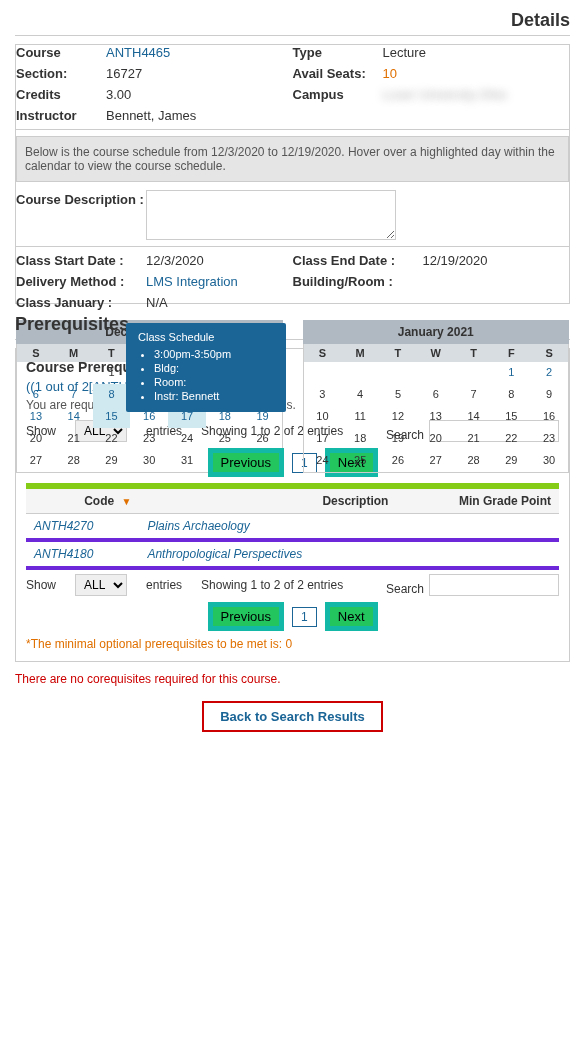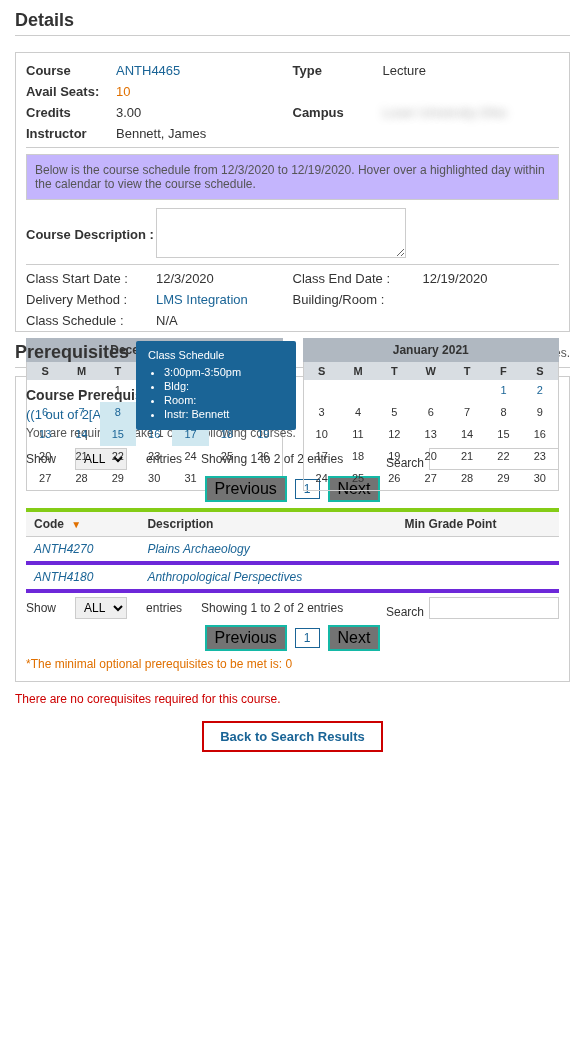--- a/index.html
+++ b/index.html
@@ -1,40 +1,40 @@
 <!DOCTYPE html>
 <html><head>
   <meta charset="utf-8">
   <style>
     * { box-sizing: border-box; margin: 0; padding: 0; }
     body { font-family: Arial, sans-serif; font-size: 13px; color: #333; background: #fff; width: 585px; }
     
     .page { padding: 10px 15px; }
     
-    h2.section-title { font-size: 18px; font-weight: bold; color: #333; margin-bottom: 16px; border-bottom: 1px solid #ccc; padding-bottom: 4px; }
-    
-    .details-box { border: 1px solid #ccc; padding: 10px; }
+    h2.section-title { font-size: 18px; font-weight: bold; color: #333; margin-bottom: 8px; border-bottom: 1px solid #ccc; padding-bottom: 4px; text-align: right; }
+    
+    .details-box { border: 1px solid #ccc; }
     
     .detail-row { display: flex; margin-bottom: 6px; }
     .detail-col { flex: 1; display: flex; }
     .detail-label { font-weight: bold; min-width: 90px; color: #333; }
     .detail-value { color: #333; text-align: right; }
     .detail-value.blue { color: #1a6496; }
     .detail-value.orange { color: #e07000; }
     .detail-value.blurred { color: transparent; text-shadow: 0 0 8px #aaa; user-select: none; }
     
-    .info-box { border: 1px solid #ccc; padding: 8px; margin-bottom: 8px; font-size: 12px; color: #555; background: #c4b5fd; }
-    
-    .field-row { display: flex; align-items: center; margin-bottom: 6px; }
+    .info-box { border: 1px solid #ccc; padding: 8px; margin-bottom: 8px; font-size: 12px; color: #555; background: #e5e5e5; }
+    
+    .field-row { display: flex; align-items: flex-start; margin-bottom: 6px; }
     .field-label { font-weight: bold; min-width: 130px; color: #333; padding-top: 2px; }
     .field-input { border: 1px solid #ccc; width: 250px; height: 50px; }
     
     .meta-row { display: flex; margin-bottom: 6px; }
     .meta-col { flex: 1; display: flex; }
-    .meta-label { font-weight: normal; min-width: 130px; }
+    .meta-label { font-weight: bold; min-width: 130px; }
     .meta-value { color: #333; text-align: center; }
     .meta-value.blue { color: #1a6496; }
     
     .calendar-section { display: flex; gap: 20px; margin-top: 10px; margin-bottom: 10px; }
     
     .calendar { flex: 1; }
     .cal-header { background: #b0b8c1; text-align: center; padding: 5px; font-weight: bold; font-size: 12px; color: #333; }
     .cal-grid { border: 1px solid #ccc; border-top: none; }
     .cal-dow { display: grid; grid-template-columns: repeat(7, 1fr); background: #d8dde2; }
     .cal-dow span { text-align: center; padding: 3px 0; font-size: 11px; font-weight: bold; color: #333; }
@@ -61,25 +61,25 @@
     .prereq-rule { color: #1a6496; font-size: 13px; margin-bottom: 4px; }
     .prereq-desc { font-size: 12px; color: #555; margin-bottom: 8px; }
     
     .table-controls { display: flex; align-items: center; justify-content: space-between; margin-bottom: 6px; }
     .table-controls-left { display: flex; align-items: center; gap: 19px; font-size: 12px; justify-content: space-between; }
     .table-controls-right { display: flex; align-items: flex-end; gap: 5px; font-size: 12px; }
     .show-select { border: 1px solid #ccc; padding: 2px 4px; font-size: 12px; }
     .search-input { border: 1px solid #ccc; padding: 2px 6px; width: 130px; height: 22px; }
     
     .pagination { display: flex; align-items: center; justify-content: center; gap: 8px; margin: 6px 0; font-size: 12px; }
-    .page-btn { border: 2px solid #14b8a6; background: #737373; padding: 2px 8px; cursor: pointer; font-size: 16px; }
+    .page-btn { border: 5px solid #14b8a6; background: #22c55e; padding: 2px 8px; cursor: pointer; font-size: 13px; }
     .page-num { border: 1px solid #1a6496; background: #fff; padding: 2px 8px; color: #1a6496; font-size: 12px; }
     
     table.data-table { width: 100%; border-collapse: collapse; font-size: 12px; margin-bottom: 4px; }
-    table.data-table th { border-top: 4px solid #84cc16; border-bottom: 1px solid #ccc; padding: 5px 8px; text-align: left; background: #f5f5f5; }
+    table.data-table th { border-top: 6px solid #84cc16; border-bottom: 1px solid #ccc; padding: 5px 8px; text-align: right; background: #f5f5f5; }
     table.data-table th.sortable { cursor: pointer; }
     table.data-table td { padding: 5px 8px; border-bottom: 4px solid #6d28d9; font-style: italic; }
     table.data-table td a { color: #1a6496; text-decoration: none; }
     .sort-arrow { color: #e07000; font-size: 10px; margin-left: 4px; }
     .min-grade-col { text-align: right; }
     
     .footer-note { font-size: 12px; color: #e07000; margin-top: 4px; }
     .coreq-note { font-size: 12px; color: #cc0000; }
     
     .back-btn-row { display: flex; justify-content: center; margin-top: 15px; margin-bottom: 12px; }
@@ -102,20 +102,24 @@
         <span class="detail-value blue">ANTH4465</span>
       </div>
       <div class="detail-col">
         <span class="detail-label">Type</span>
         <span class="detail-value">Lecture</span>
       </div>
     </div>
 
     <div class="detail-row">
       <div class="detail-col">
+        <span class="detail-label">Section:</span>
+        <span class="detail-value">16727</span>
+      </div>
+      <div class="detail-col">
         <span class="detail-label">Avail Seats:</span>
         <span class="detail-value orange">10</span>
       </div>
     </div>
 
     <div class="detail-row">
       <div class="detail-col">
         <span class="detail-label">Credits</span>
         <span class="detail-value">3.00</span>
       </div>
@@ -160,21 +164,21 @@
         <span class="meta-value blue">LMS Integration</span>
       </div>
       <div class="meta-col">
         <span class="meta-label">Building/Room :</span>
         <span class="meta-value"></span>
       </div>
     </div>
 
     <div class="meta-row">
       <div class="meta-col">
-        <span class="meta-label">Class Schedule :</span>
+        <span class="meta-label">Class January :</span>
         <span class="meta-value">N/A</span>
       </div>
     </div>
 
     <div class="calendar-section">
 
       <div class="calendar">
         <div class="cal-header">December 2020</div>
         <div class="cal-grid">
           <div class="cal-dow">

